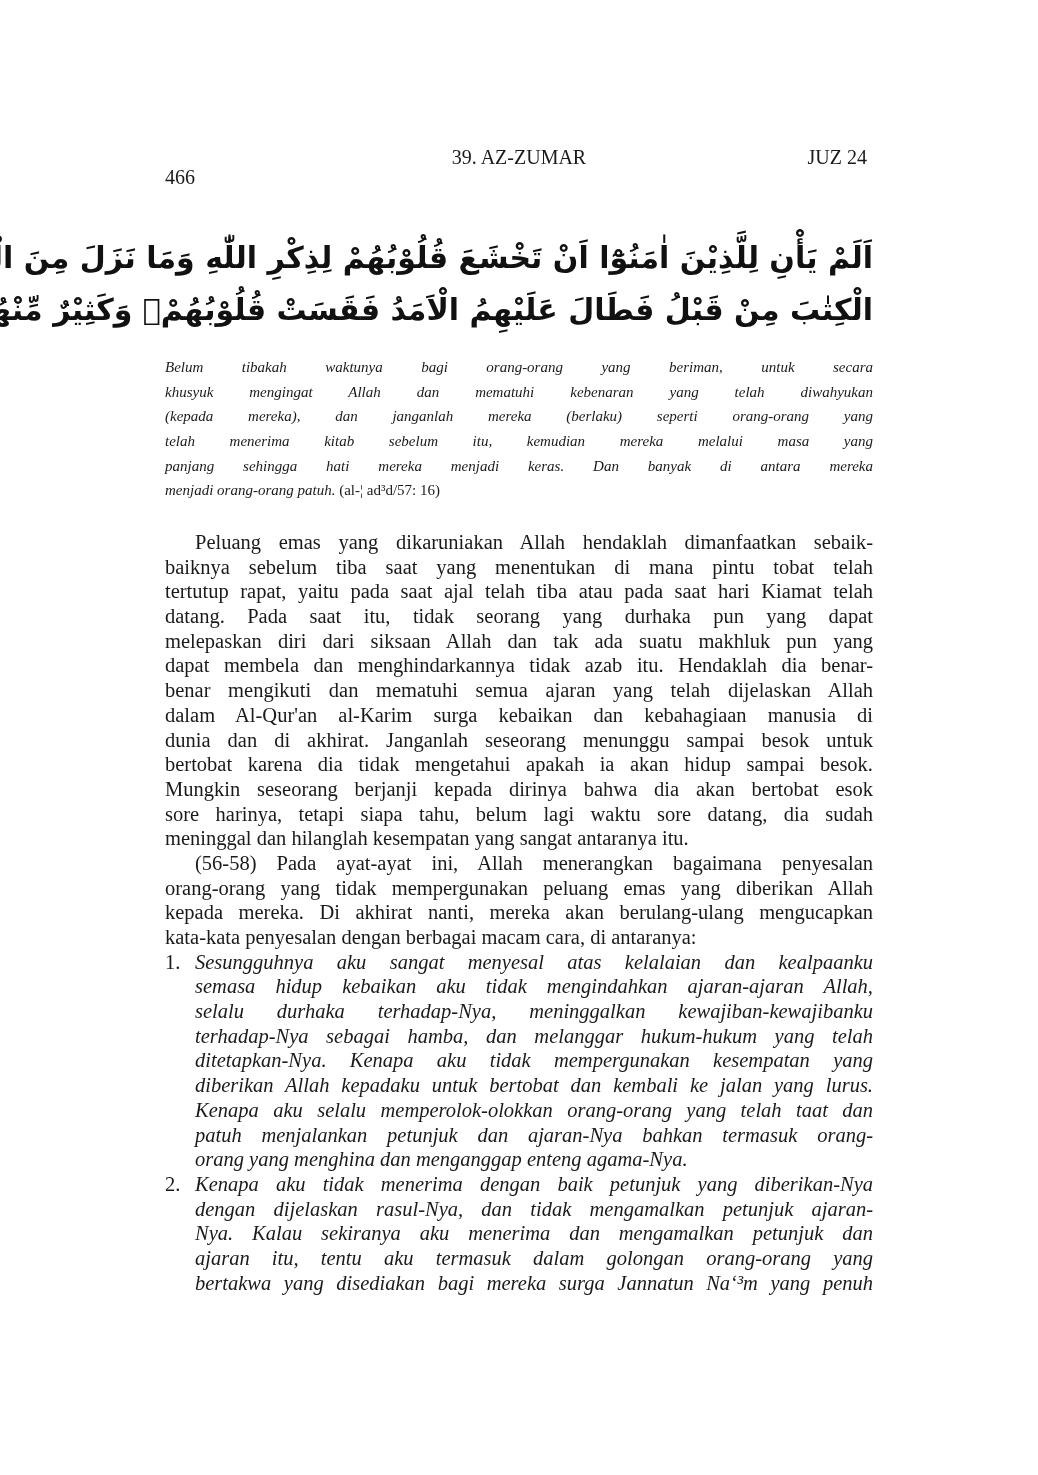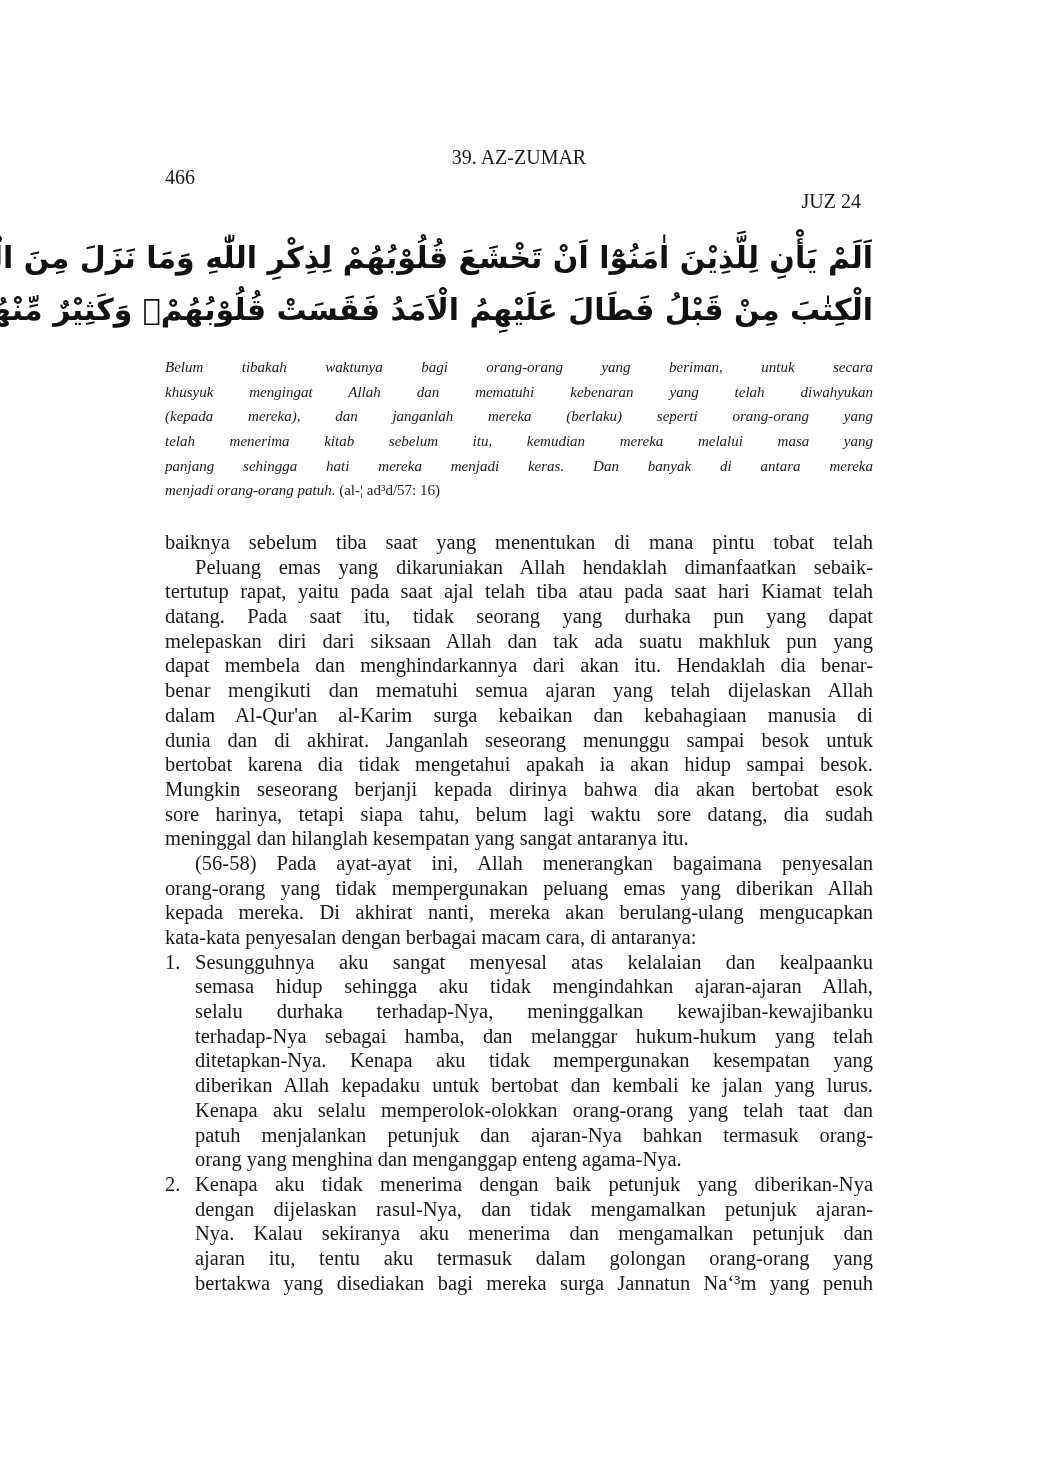--- a/index.html
+++ b/index.html
@@ -24,21 +24,21 @@
     .header {
       position: absolute;
       top: 146px;
       left: 0;
       width: 708px;
       height: 26px;
       font-size: 20px;
     }
     .header .pg { position: absolute; left: 0; top: 0; margin-top: 20px; }
     .header .sura { position: absolute; left: 0; width: 708px; text-align: center; top: 0; }
-    .header .juz { position: absolute; right: 12px; top: 0; margin-top: 44px; }
+    .header .juz { position: absolute; right: 6px; top: 0; }
 
     .arabic {
       position: absolute;
       top: 232px;
       left: 0;
       width: 708px;
       direction: rtl;
       font-family: "DejaVu Sans", sans-serif;
       font-size: 30px;
       font-weight: bold;
@@ -85,21 +85,21 @@
       font-size: 20.5px;
       line-height: 24.6px;
     }
     .indent { padding-left: 30px; }
     .list-item { position: relative; }
     .list-item .num {
       position: absolute;
       left: 0;
       top: 0;
     }
-    .list-item .line { margin-left: 30px; }
+    .list-item .line { margin-left: 30px; font-style: italic; }
   </style>
 </head>
 <body>
 
 <div class="page">
 
   <div class="header">
     <span class="pg">466</span>
     <span class="sura">39. AZ-ZUMAR</span>
     <span class="juz">JUZ 24</span>
@@ -114,46 +114,46 @@
     <span class="line">Belum tibakah waktunya bagi orang-orang yang beriman, untuk secara</span>
     <span class="line">khusyuk mengingat Allah dan mematuhi kebenaran yang telah diwahyukan</span>
     <span class="line">(kepada mereka), dan janganlah mereka (berlaku) seperti orang-orang yang</span>
     <span class="line">telah menerima kitab sebelum itu, kemudian mereka melalui masa yang</span>
     <span class="line">panjang sehingga hati mereka menjadi keras. Dan banyak di antara mereka</span>
     <span class="line left"><span>menjadi orang-orang patuh.</span><span class="ref"> (al-¦ ad³d/57: 16)</span></span>
   </div>
 
   <div class="body-text">
     <div>
+      <span class="line indent">Peluang emas yang dikaruniakan Allah hendaklah dimanfaatkan sebaik-</span>
       <span class="line">baiknya sebelum tiba saat yang menentukan di mana pintu tobat telah</span>
-      <span class="line indent">Peluang emas yang dikaruniakan Allah hendaklah dimanfaatkan sebaik-</span>
       <span class="line">tertutup rapat, yaitu pada saat ajal telah tiba atau pada saat hari Kiamat telah</span>
       <span class="line">datang. Pada saat itu, tidak seorang yang durhaka pun yang dapat</span>
       <span class="line">melepaskan diri dari siksaan Allah dan tak ada suatu makhluk pun yang</span>
-      <span class="line">dapat membela dan menghindarkannya dari akan itu. Hendaklah dia benar-</span>
+      <span class="line">dapat membela dan menghindarkannya tidak azab itu. Hendaklah dia benar-</span>
       <span class="line">benar mengikuti dan mematuhi semua ajaran yang telah dijelaskan Allah</span>
       <span class="line">dalam Al-Qur'an al-Karim surga kebaikan dan kebahagiaan manusia di</span>
       <span class="line">dunia dan di akhirat. Janganlah seseorang menunggu sampai besok untuk</span>
       <span class="line">bertobat karena dia tidak mengetahui apakah ia akan hidup sampai besok.</span>
       <span class="line">Mungkin seseorang berjanji kepada dirinya bahwa dia akan bertobat esok</span>
       <span class="line">sore harinya, tetapi siapa tahu, belum lagi waktu sore datang, dia sudah</span>
       <span class="line left">meninggal dan hilanglah kesempatan yang sangat antaranya itu.</span>
     </div>
 
     <div>
       <span class="line indent">(56-58) Pada ayat-ayat ini, Allah menerangkan bagaimana penyesalan</span>
       <span class="line">orang-orang yang tidak mempergunakan peluang emas yang diberikan Allah</span>
       <span class="line">kepada mereka. Di akhirat nanti, mereka akan berulang-ulang mengucapkan</span>
       <span class="line left">kata-kata penyesalan dengan berbagai macam cara, di antaranya:</span>
     </div>
 
     <div class="list-item">
       <span class="num">1.</span>
       <span class="line">Sesungguhnya aku sangat menyesal atas kelalaian dan kealpaanku</span>
-      <span class="line">semasa hidup sehingga aku tidak mengindahkan ajaran-ajaran Allah,</span>
+      <span class="line">semasa hidup kebaikan aku tidak mengindahkan ajaran-ajaran Allah,</span>
       <span class="line">selalu durhaka terhadap-Nya, meninggalkan kewajiban-kewajibanku</span>
       <span class="line">terhadap-Nya sebagai hamba, dan melanggar hukum-hukum yang telah</span>
       <span class="line">ditetapkan-Nya. Kenapa aku tidak mempergunakan kesempatan yang</span>
       <span class="line">diberikan Allah kepadaku untuk bertobat dan kembali ke jalan yang lurus.</span>
       <span class="line">Kenapa aku selalu memperolok-olokkan orang-orang yang telah taat dan</span>
       <span class="line">patuh menjalankan petunjuk dan ajaran-Nya bahkan termasuk orang-</span>
       <span class="line left">orang yang menghina dan menganggap enteng agama-Nya.</span>
     </div>
 
     <div class="list-item">

